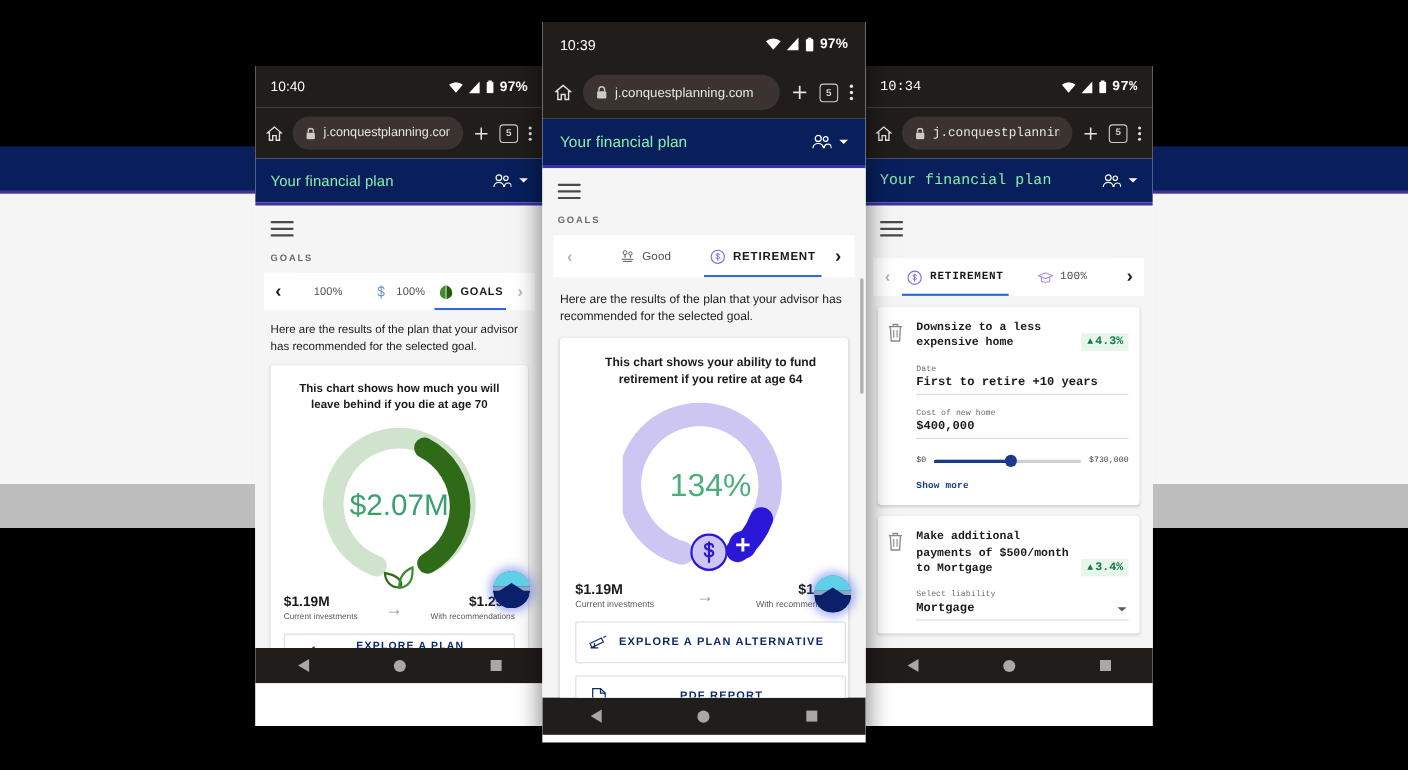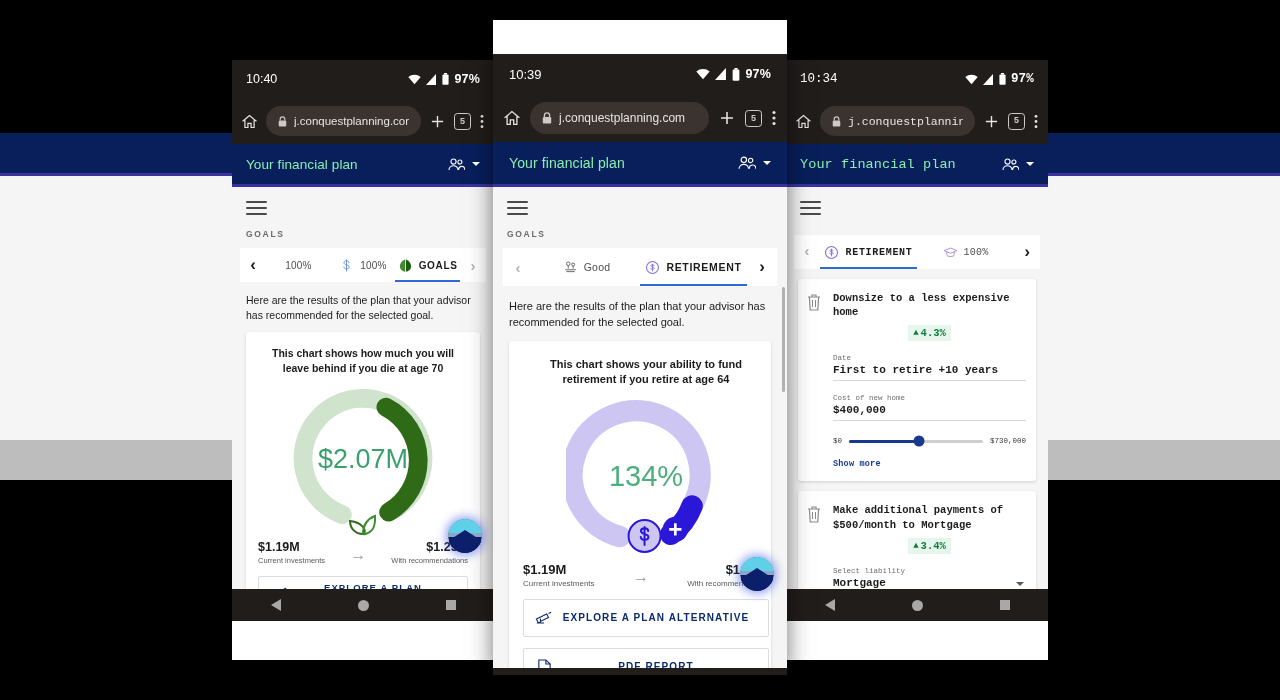--- a/index.html
+++ b/index.html
@@ -22,21 +22,21 @@
   .phone-left   { left: 232px; top: 60px;  width: 262px; height: 600px; }
   .phone-center { left: 493px; top: 20px;  width: 294px; height: 655px; box-shadow: 0 0 22px rgba(0,0,0,.55); z-index: 5; }
   .phone-right  { left: 786px; top: 60px;  width: 262px; height: 600px; font-family: Liberation Mono, monospace; }
 
   
   .statusbar {
     height: 38px; background: #211d1b; color: #fff;
     display: flex; align-items: center; justify-content: space-between;
     padding: 0 14px; font-size: 12.5px;
   }
-  .phone-center .statusbar { height: 40px; font-size: 13px; padding: 0 16px; margin-top: 34px; }
+  .phone-center .statusbar { height: 40px; font-size: 13px; padding: 0 16px; }
   .sb-right { display: flex; align-items: center; gap: 5px; }
   .sb-right svg { display: block; }
   .sb-pct { font-size: 12.5px; font-weight: 600; letter-spacing: .2px; }
 
   
   .chromebar {
     height: 46px; background: #211d1b;
     display: flex; align-items: center; gap: 9px; padding: 0 10px;
   }
   .phone-center .chromebar { height: 48px; gap: 10px; padding: 0 11px; }
@@ -170,21 +170,21 @@
   }
 
   
   .reccard {
     background: #fff; margin: 10px 12px 0 12px; border-radius: 3px;
     box-shadow: 0 1px 3px rgba(0,0,0,.16); padding: 12px 10px 12px 8px;
     display: flex; gap: 7px;
   }
   .trash { width: 20px; flex: none; padding-top: 2px; }
   .rec-main { flex: 1; min-width: 0; }
-  .rec-head { display: flex; align-items: center; gap: 6px; flex-direction: column; }
+  .rec-head { display: flex; align-items: flex-end; gap: 6px; }
   .rec-title { flex: 1; font-size: 10.5px; font-weight: 700; color: #1b1b1b; line-height: 1.35; }
   .rec-badge {
     background: #e7f6ec; color: #0f7a3d; font-size: 10.5px; font-weight: 700;
     padding: 2px 5px; white-space: nowrap; display: flex; align-items: center; gap: 2px;
   }
   .rec-badge .up { font-size: 9px; }
   .field { margin-top: 13px; border-bottom: 1px solid #d8d8d8; padding-bottom: 4px; position: relative; }
   .field-label { font-size: 7.5px; color: #6e6e6e; }
   .field-value { font-size: 11px; font-weight: 700; color: #1b1b1b; margin-top: 2px; }
   .field .fcaret {

